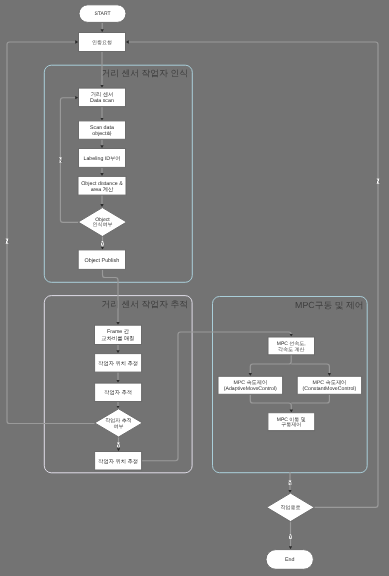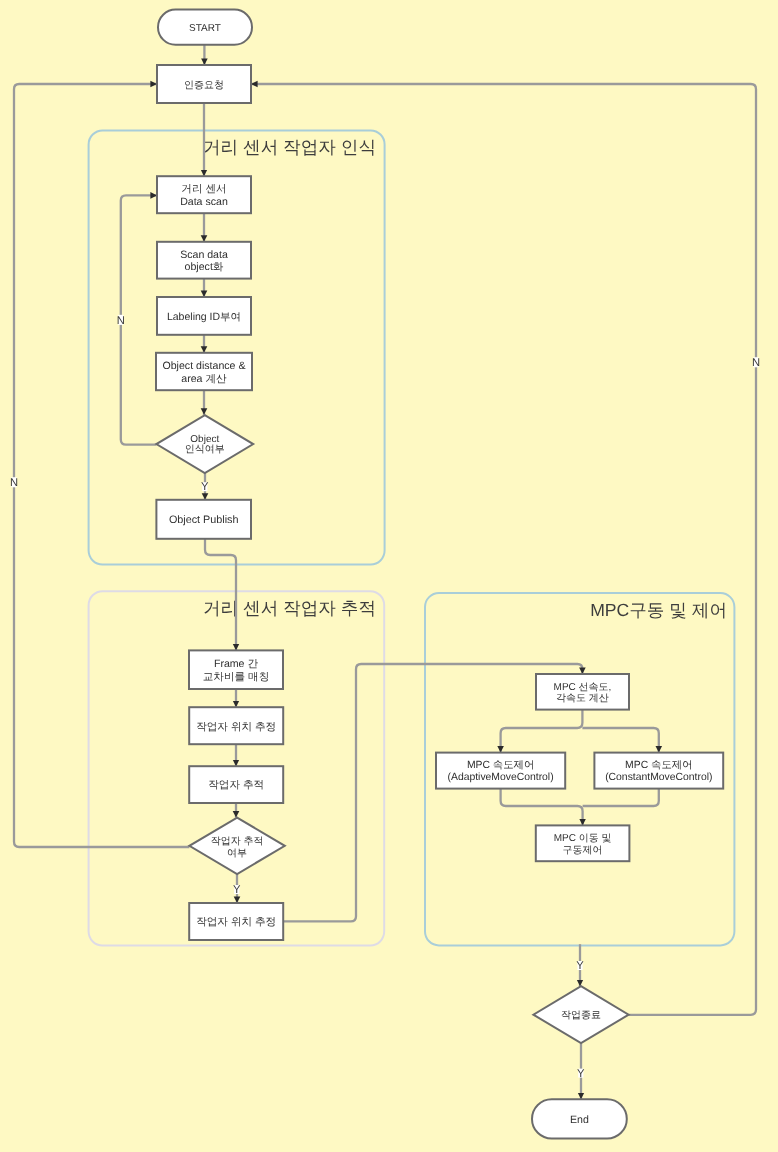--- a/index.html
+++ b/index.html
@@ -1,19 +1,19 @@
 <!DOCTYPE html>
 <html><head>
 <meta charset="utf-8">
 <title>Flowchart</title>
 <style>
   html,body{margin:0;padding:0;background:#ffffff;}
   body{width:389px;height:576px;overflow:hidden;
        font-family:"Liberation Sans",sans-serif;}
-  #root{position:relative;width:389px;height:576px;background:#fef9c3;}
+  #root{position:relative;width:389px;height:576px;background:#737373;}
   svg.sheet{position:absolute;left:0;top:0;display:block;}
   .nodeshape{fill:#ffffff;stroke:#6b6b6b;stroke-width:1.0;}
   .grp{fill:none;stroke-width:1;}
   .conn{fill:none;stroke:#9a9a9a;stroke-width:1.15;}
   .nodetext{font-family:"Liberation Sans",sans-serif;fill:#2e2e2e;
             text-anchor:middle;text-rendering:geometricPrecision;}
   .grptitle{font-family:"Liberation Sans",sans-serif;fill:#3d3d3d;
             text-anchor:end;font-size:8.8px;text-rendering:geometricPrecision;}
   .ynlabel{font-family:"Liberation Sans",sans-serif;fill:#3a3a3a;
            font-size:5.6px;text-anchor:middle;text-rendering:geometricPrecision;}

